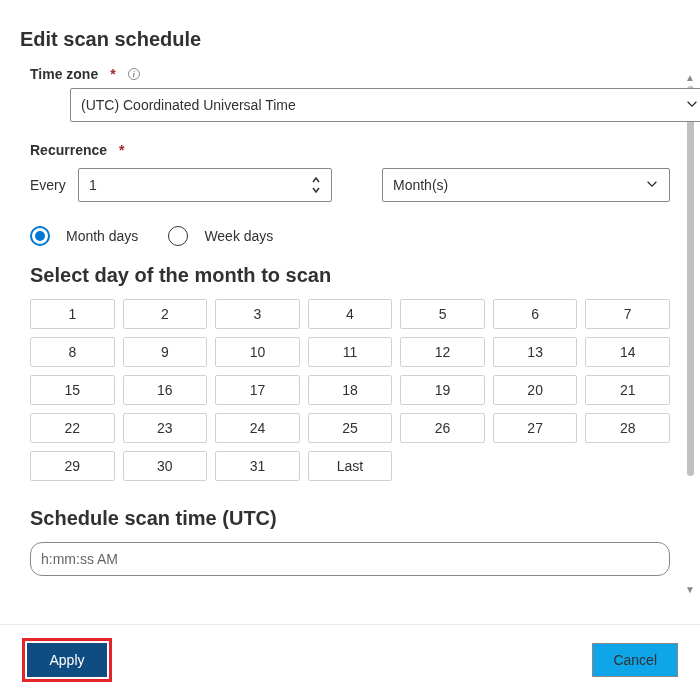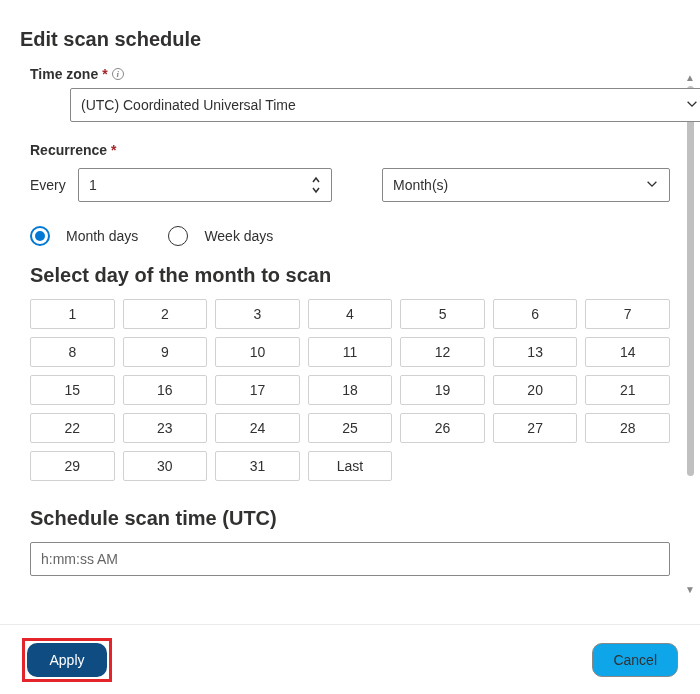--- a/index.html
+++ b/index.html
@@ -50,21 +50,21 @@
     }
     .scroll-arrow.up { top: 72px; }
     .scroll-arrow.down { top: 584px; }
     .field-label {
       font-size: 14px;
       font-weight: 600;
       color: #323130;
       margin-bottom: 6px;
       display: flex;
       align-items: center;
-      gap: 4px;
+      gap: 12px;
     }
     .required {
       color: #a4262c;
     }
     .info-icon {
       width: 12px;
       height: 12px;
       border: 1px solid #888;
       border-radius: 50%;
       display: inline-flex;
@@ -194,21 +194,21 @@
       align-items: center;
       justify-content: center;
       font-size: 14px;
       cursor: pointer;
       background: #fff;
     }
     .time-input {
       width: 100%;
       height: 34px;
       border: 1px solid #8a8886;
-      border-radius: 2px;
+      border-radius: 12px;
       padding: 0 10px;
       background: #fff;
       display: flex;
       align-items: center;
       color: #666;
     }
     .footer {
       position: absolute;
       bottom: 0;
       left: 0;
@@ -220,21 +220,21 @@
       justify-content: space-between;
       padding: 0 22px;
     }
     .btn-primary-wrap {
       border: 3px solid #e3242b;
       padding: 2px;
     }
     .btn {
       height: 34px;
       padding: 0 20px;
-      border-radius: 10px;
+      border-radius: 0;
       font-size: 14px;
       cursor: pointer;
       display: inline-flex;
       align-items: center;
       justify-content: center;
     }
     .btn-primary {
       background: #0f4c81;
       color: #fff;
       border: none;

